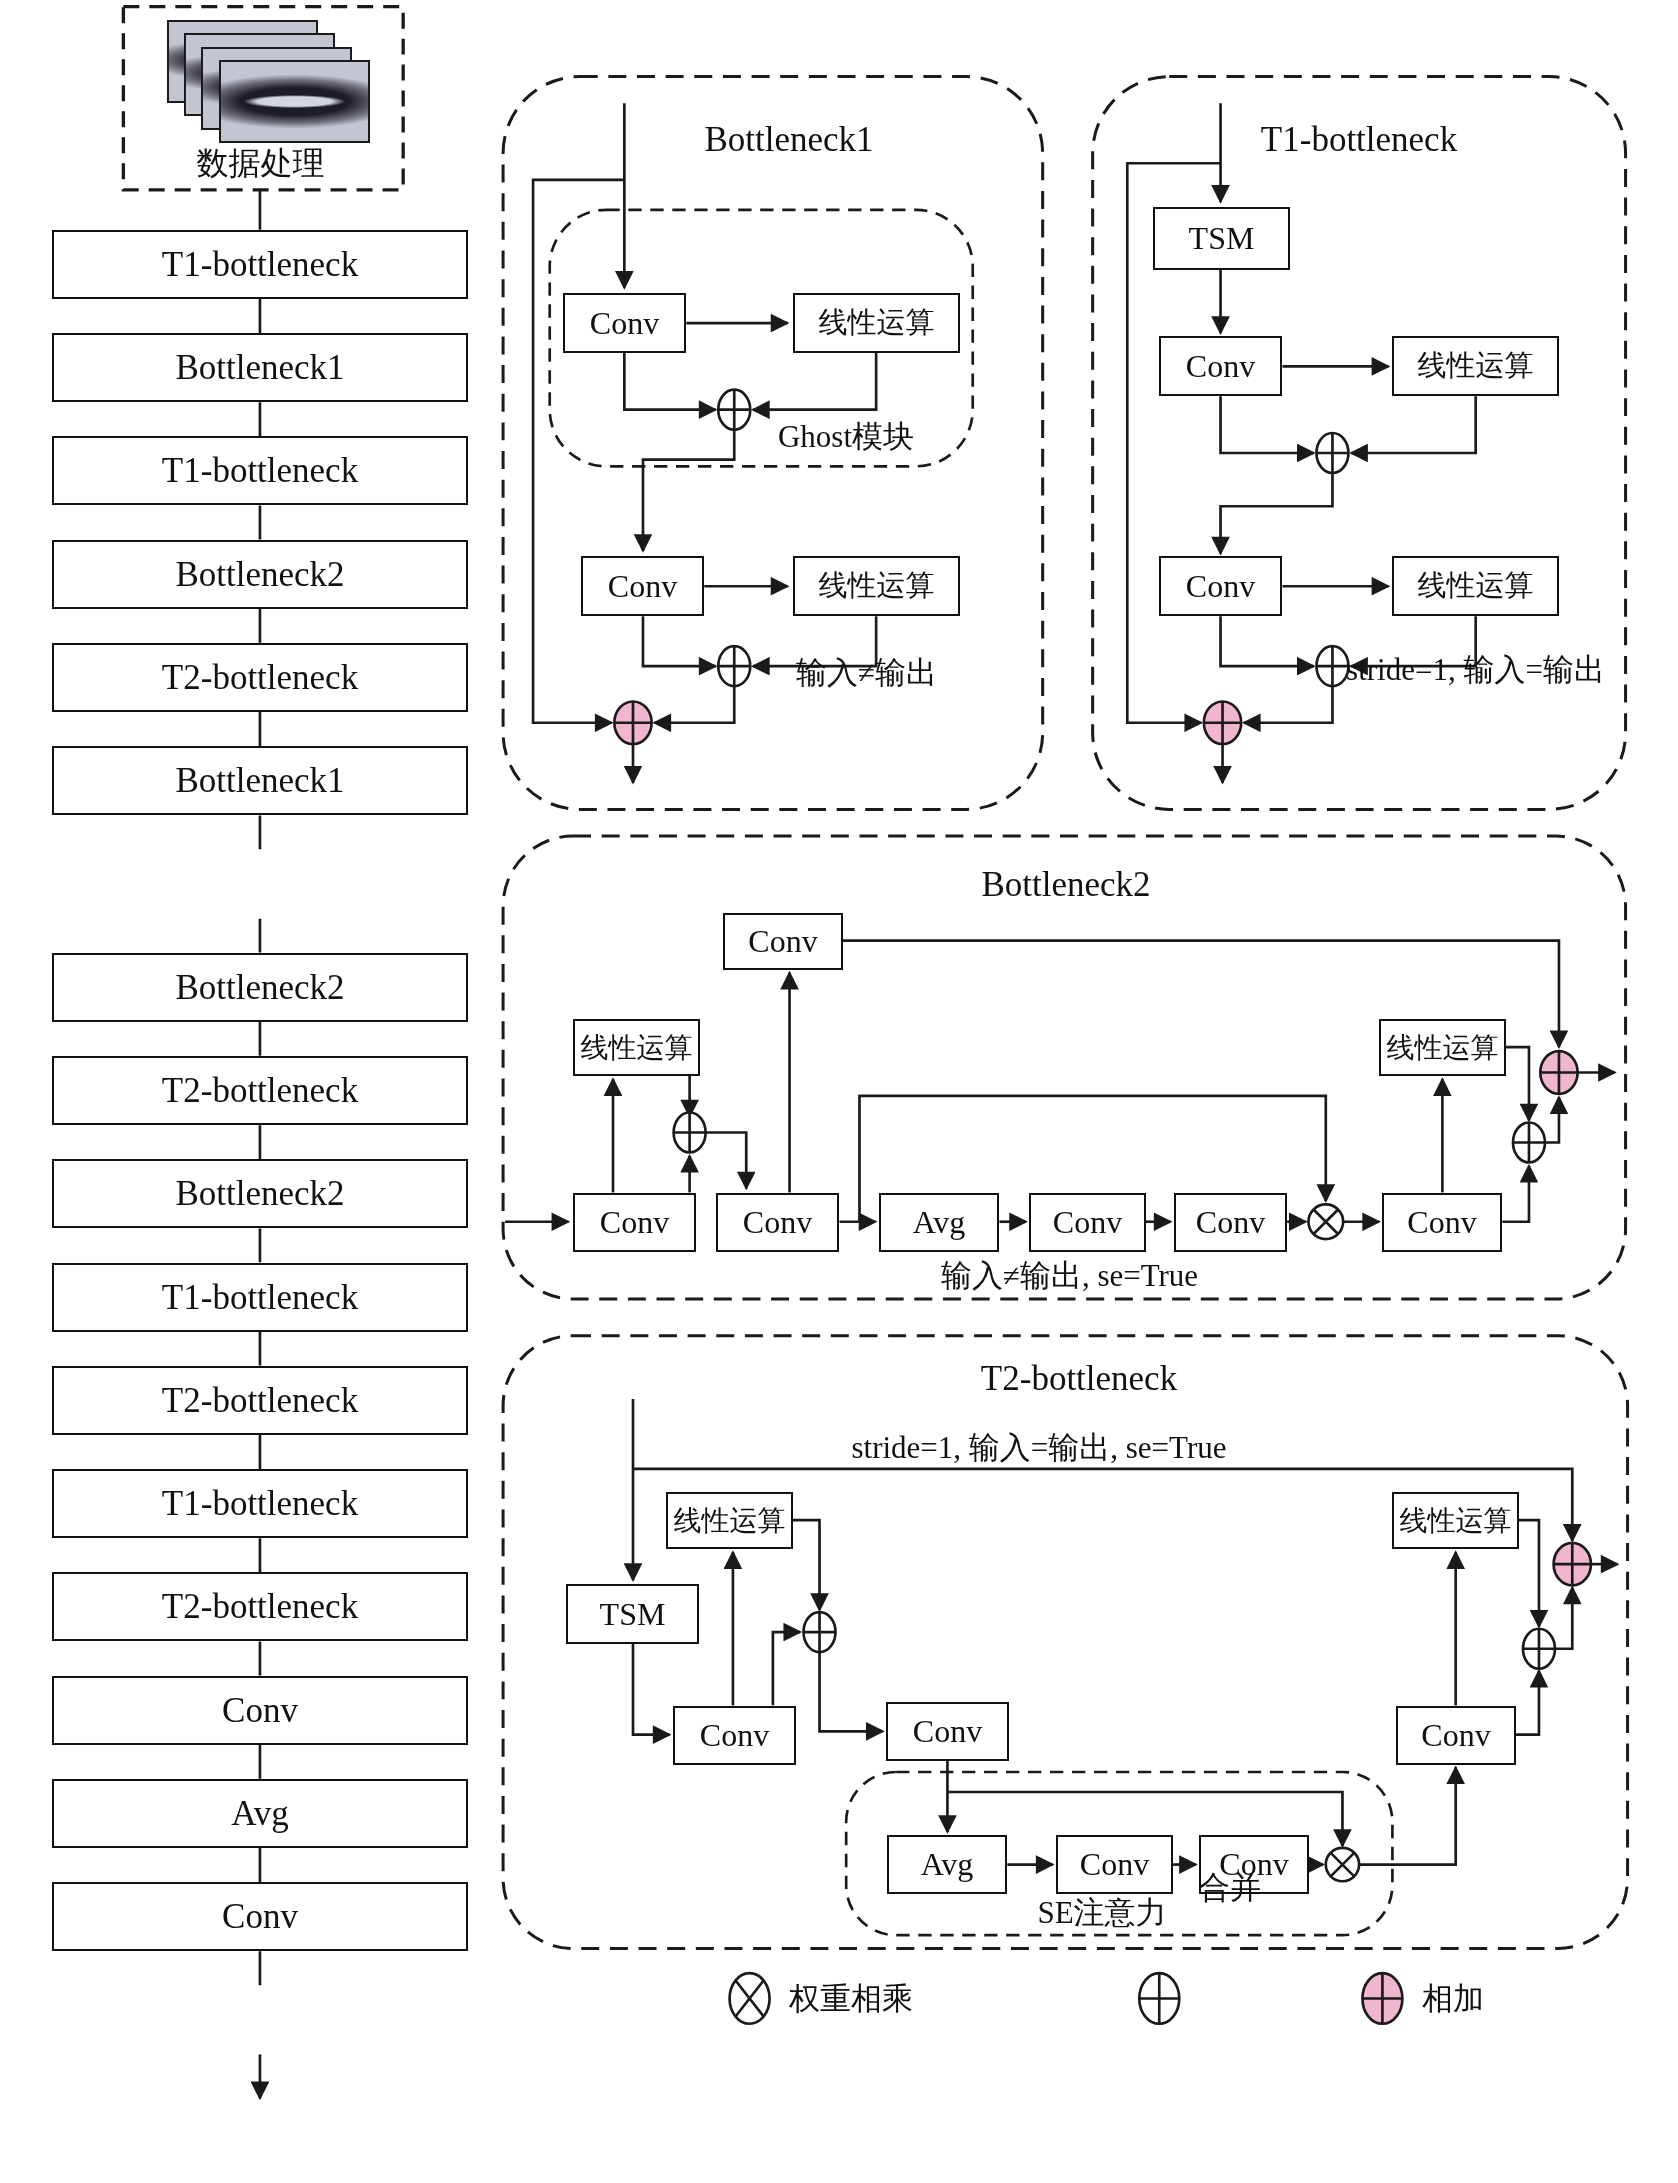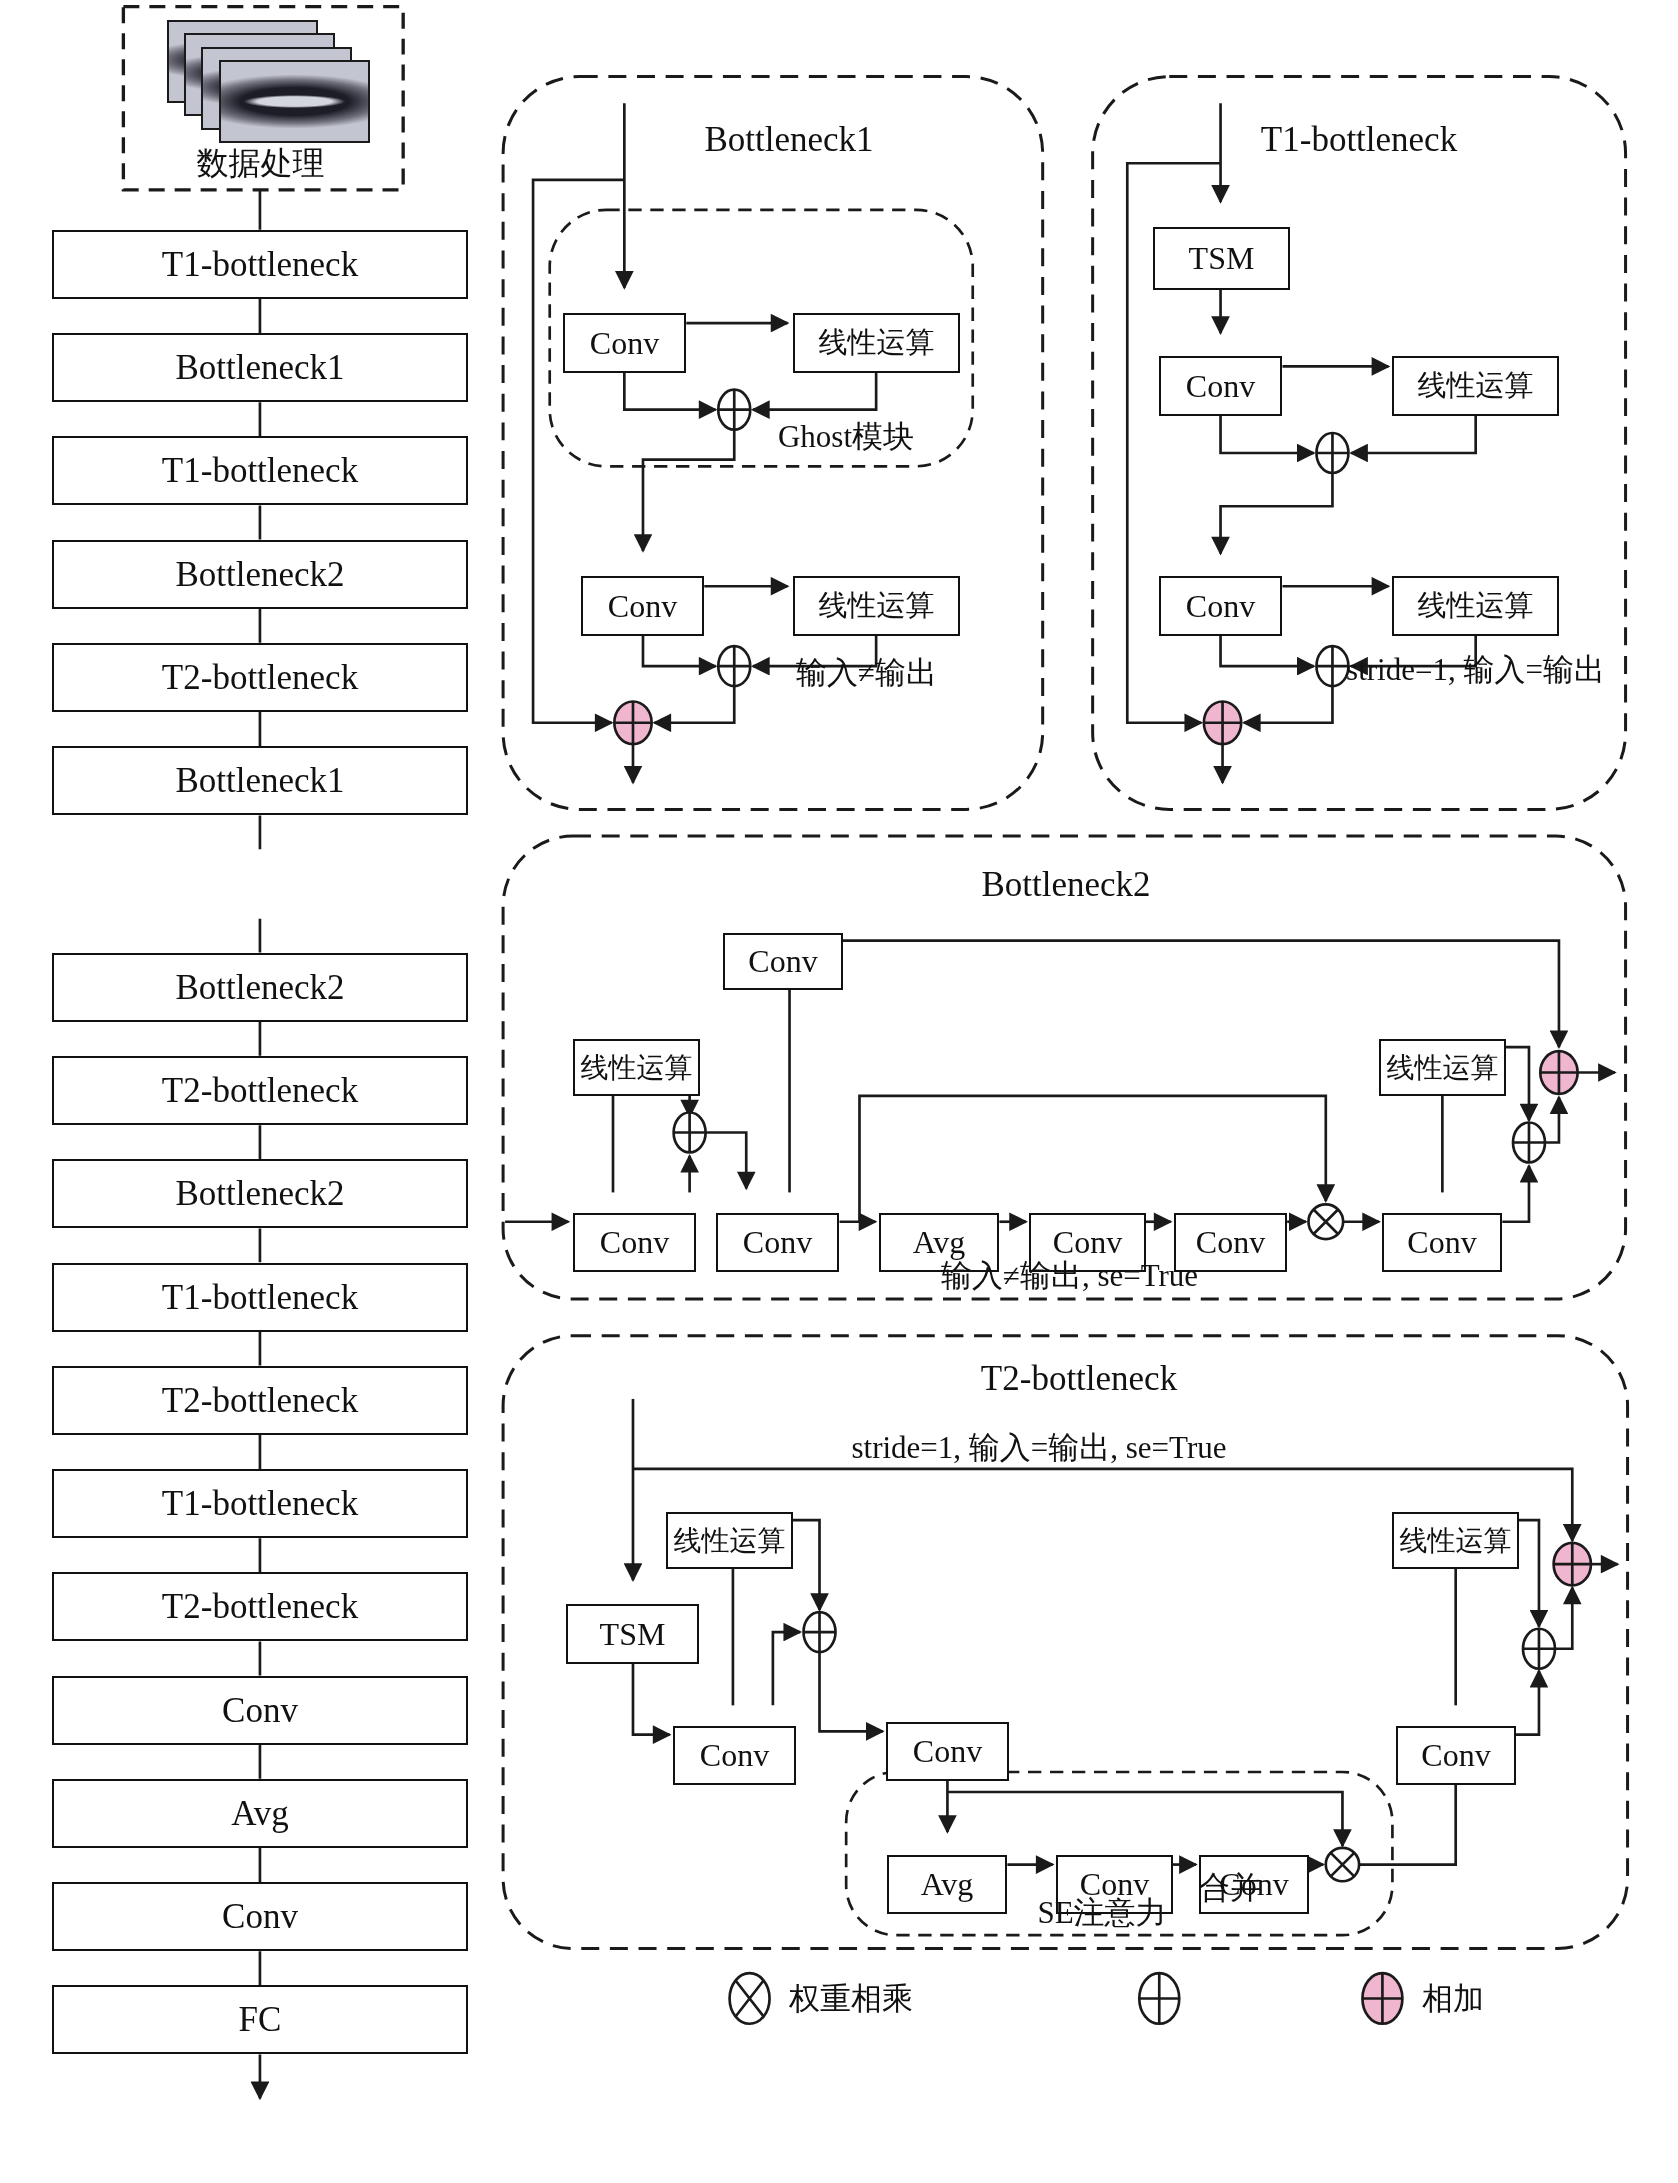--- a/index.html
+++ b/index.html
@@ -10,21 +10,21 @@
   .arrp{stroke:#1a1a1a;stroke-width:4;fill:none;marker-end:url(#arr);}
   .oc{fill:#ffffff;stroke:#1a1a1a;stroke-width:4;}
   .pc{fill:#F0B5CF;stroke:#1a1a1a;stroke-width:4;}
   .dash{fill:none;stroke:#1a1a1a;stroke-width:4.5;stroke-dasharray:27 16;}
   .dash2{fill:none;stroke:#1a1a1a;stroke-width:4;stroke-dasharray:20 13;}
   .dash3{fill:none;stroke:#1a1a1a;stroke-width:5;stroke-dasharray:24 15;}
 
   .stage{position:absolute;left:52px;width:416px;height:69px;border:2.7px solid #111;background:#fff;
          display:flex;align-items:center;justify-content:center;font-size:35px;z-index:2;box-sizing:border-box;}
   .pbox{position:absolute;border:2.7px solid #111;background:#fff;display:flex;align-items:center;justify-content:center;
-        font-size:32px;z-index:2;box-sizing:border-box;margin-top:20px;}
+        font-size:32px;z-index:2;box-sizing:border-box;}
   .cn{font-size:29px;}
   .cns{font-size:28px;}
   .lbl{position:absolute;display:flex;align-items:center;justify-content:center;z-index:2;white-space:nowrap;}
   .title{font-size:35px;}
   .note{font-size:31px;}
   .leftlbl{justify-content:flex-start;}
 
   .frame{position:absolute;width:147px;height:79px;border:2px solid #1b1b1b;z-index:3;background-color:#c3c5d1;
          background-image:radial-gradient(ellipse 90% 34% at 50% 48%, #22222d 0%, #22222d 38%, rgba(34,34,45,0.45) 60%, rgba(34,34,45,0) 76%);}
   .frame-front{background-image:
@@ -221,21 +221,20 @@
 <div class="stage" style="top:953px;">Bottleneck2</div>
 <div class="stage" style="top:1056px;">T2-bottleneck</div>
 <div class="stage" style="top:1159px;">Bottleneck2</div>
 <div class="stage" style="top:1263px;">T1-bottleneck</div>
 <div class="stage" style="top:1366px;">T2-bottleneck</div>
 <div class="stage" style="top:1469px;">T1-bottleneck</div>
 <div class="stage" style="top:1572px;">T2-bottleneck</div>
 <div class="stage" style="top:1676px;">Conv</div>
 <div class="stage" style="top:1779px;">Avg</div>
 <div class="stage" style="top:1882px;">Conv</div>
-<div class="stage" style="top:1985px;">FC</div>
 
 <div class="lbl title" style="left:656px;top:121px;width:266px;height:37px;">Bottleneck1</div>
 <div class="pbox" style="left:563px;top:293px;width:123px;height:60px;">Conv</div>
 <div class="pbox cn" style="left:793px;top:293px;width:167px;height:60px;">线性运算</div>
 <div class="lbl" style="left:766px;top:420px;width:160px;height:33px;font-size:31px;">Ghost模块</div>
 <div class="pbox" style="left:581px;top:556px;width:123px;height:60px;">Conv</div>
 <div class="pbox cn" style="left:793px;top:556px;width:167px;height:60px;">线性运算</div>
 <div class="lbl note" style="left:760px;top:656px;width:213px;height:33px;">输入≠输出</div>
 
 <div class="lbl title" style="left:1226px;top:121px;width:266px;height:37px;">T1-bottleneck</div>

